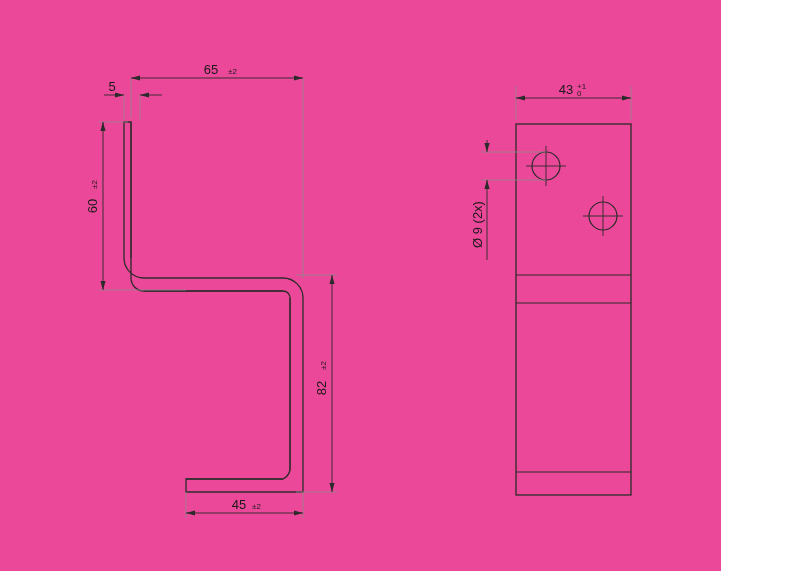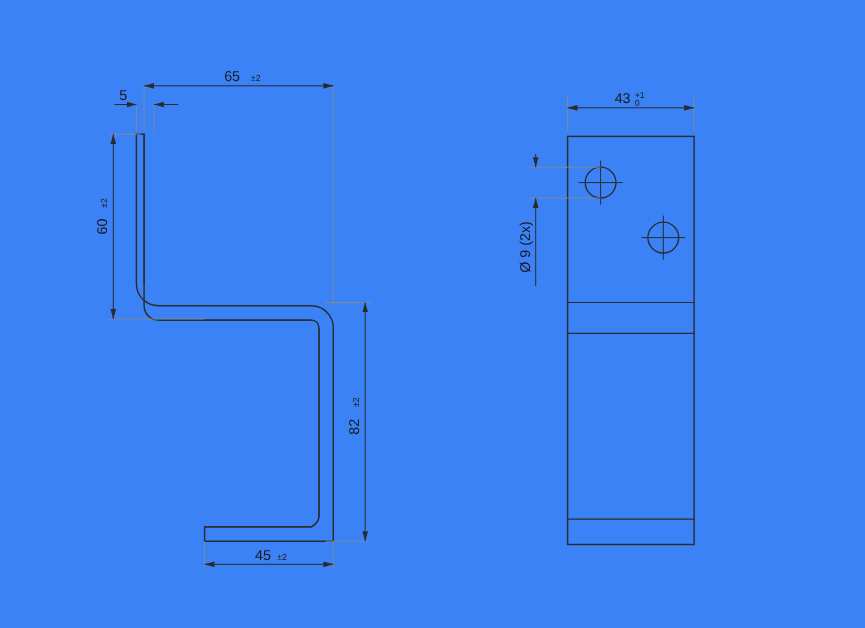--- a/index.html
+++ b/index.html
@@ -1,17 +1,17 @@
 <!DOCTYPE html>
 <html><head>
 <meta charset="utf-8">
 <style>
   html,body{margin:0;padding:0;background:#ffffff;}
   body{width:786px;height:571px;font-family:"Liberation Sans",sans-serif;overflow:hidden;}
-  #sheet{position:relative;width:786px;height:571px;background:#3b82f6;}
+  #sheet{position:relative;width:721px;height:571px;background:#ec4899;}
   svg{display:block;}
   .dimtxt{font-family:"Liberation Sans",sans-serif;font-size:13px;fill:#1a1a1a;}
   .toltxt{font-family:"Liberation Sans",sans-serif;font-size:8px;fill:#1a1a1a;}
 </style>
 </head>
 <body>
 
 <div id="sheet">
 <svg width="786" height="571" viewBox="0 0 786 571">
   <defs>

